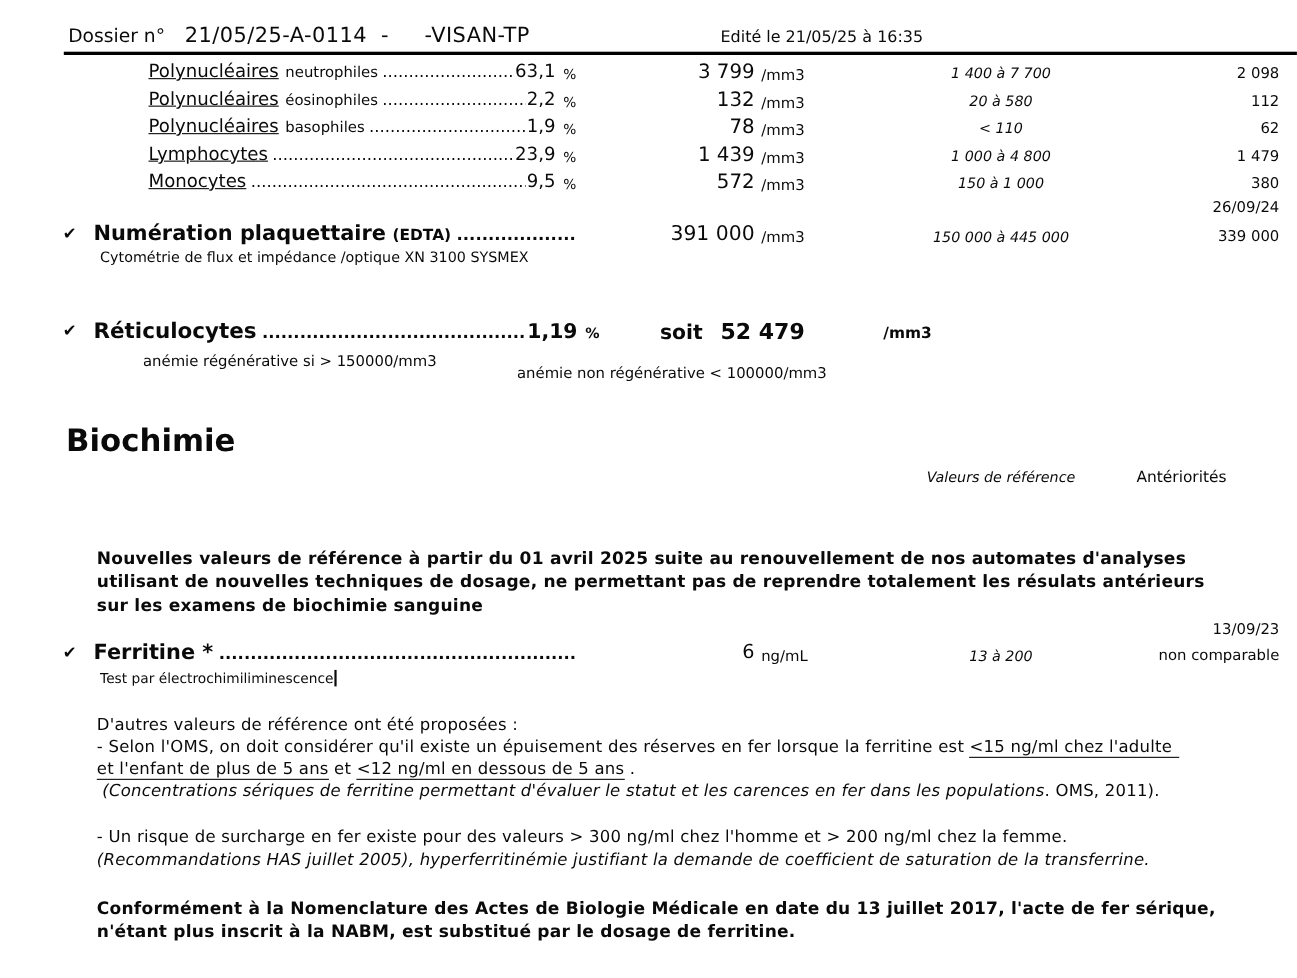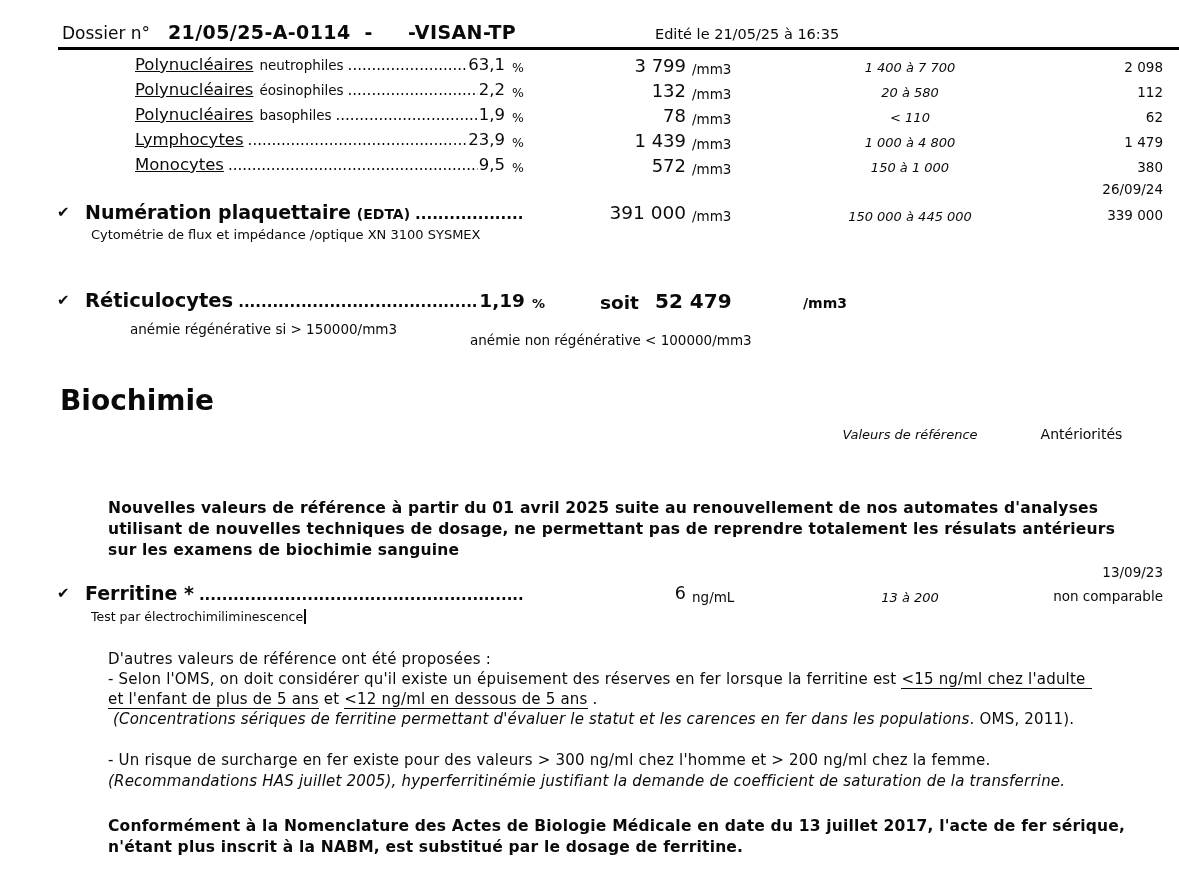--- a/index.html
+++ b/index.html
@@ -5,21 +5,21 @@
   html,body{margin:0;padding:0;background:#e8e8e8;}
   .page{
     position:relative;width:1179px;height:889px;background:#ffffff;
     font-family:"DejaVu Sans","Liberation Sans",sans-serif;color:#0a0a0a;
     overflow:hidden;
     padding-left:20px;
   }
   .abs{position:absolute;white-space:pre;}
   
   .hdr-label{left:62px;top:23px;font-size:17px;}
-  .hdr-num{left:168px;top:21px;font-size:19px;font-weight:bold;letter-spacing:.4px;}
+  .hdr-num{left:168px;top:21px;font-size:19px;font-weight:normal;letter-spacing:.4px;}
   .hdr-edited{left:655px;top:26px;font-size:14.5px;}
   .hdr-rule{position:absolute;left:58px;top:47px;width:1121px;height:3px;background:#000;}
   
   .hrow{position:absolute;left:0;width:1179px;height:25px;}
   .lab{position:absolute;left:135px;top:0;width:370px;display:flex;align-items:baseline;white-space:pre;}
   .lab .nm{font-size:16.5px;text-decoration:underline;}
   .lab .sub{font-size:13.5px;margin-left:6px;}
   .lab .sub:empty{display:none;}
   .lab .dots{flex:1;overflow:hidden;white-space:nowrap;font-size:15px;margin:0 1px 0 4px;}
   .lab .pv{font-size:16.5px;}
@@ -42,23 +42,23 @@
   .bpri{position:absolute;left:1000px;top:6px;width:163px;text-align:right;font-size:13.5px;}
   .method{position:absolute;left:91px;font-size:13px;white-space:pre;}
   
   .soit{position:absolute;left:600px;top:3px;font-size:18.5px;font-weight:bold;}
   .rcnt{position:absolute;left:655px;top:0;width:148px;text-align:left;font-size:20px;font-weight:bold;}
   .rcu{position:absolute;left:803px;top:6px;font-size:14px;font-weight:bold;}
   .rpu{position:absolute;left:532px;top:7px;font-size:13px;font-weight:bold;}
   
   .bio-title{left:60px;top:384px;font-size:28px;font-weight:bold;}
   .colh-ref{position:absolute;left:790px;top:427px;width:240px;text-align:center;font-style:italic;font-size:13px;}
-  .colh-pri{position:absolute;left:1000px;top:426px;width:163px;text-align:center;font-size:14px;}
-  
-  .par{position:absolute;left:88px;white-space:pre;font-size:15.5px;letter-spacing:.2px;margin-left:20px;}
+  .colh-pri{position:absolute;left:952px;top:426px;width:163px;text-align:right;font-size:14px;}
+  
+  .par{position:absolute;left:88px;white-space:pre;font-size:15.5px;letter-spacing:.2px;}
   .bold{font-weight:bold;}
   .ital{font-style:italic;}
   .uline{border-bottom:1.4px solid #0a0a0a;}
   .uline-ext{padding-right:7px;}
   .cursor{display:inline-block;width:1.5px;height:15px;background:#0a0a0a;vertical-align:text-bottom;margin-left:1px;}
   .note-small{position:absolute;font-size:13.5px;white-space:pre;}
 </style>
 </head>
 <body>
 

